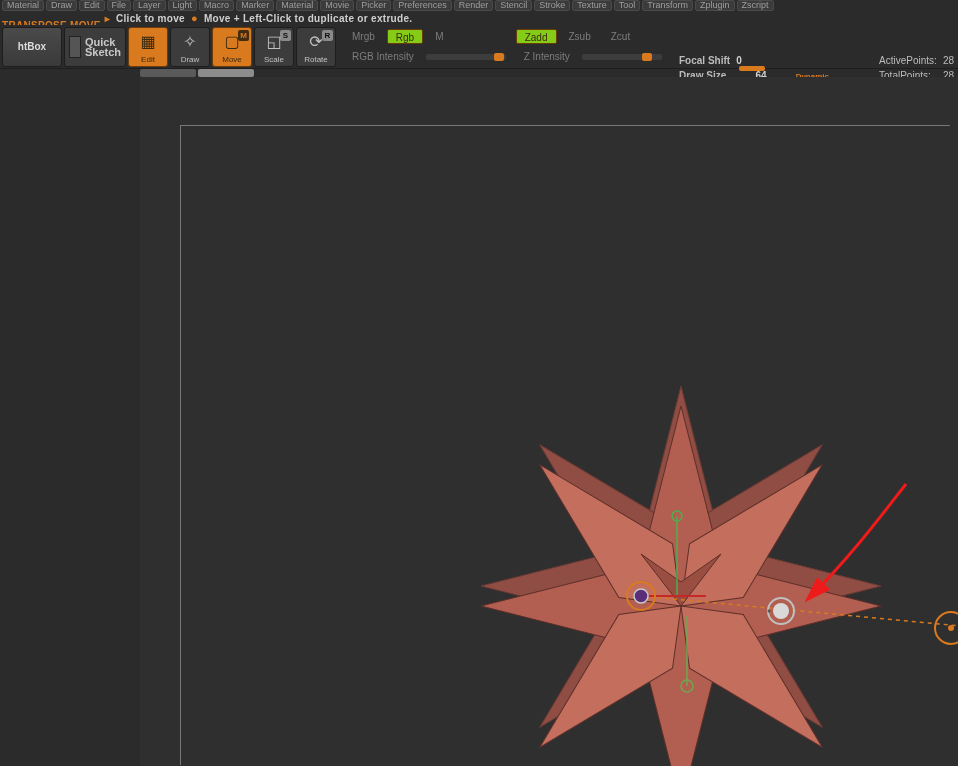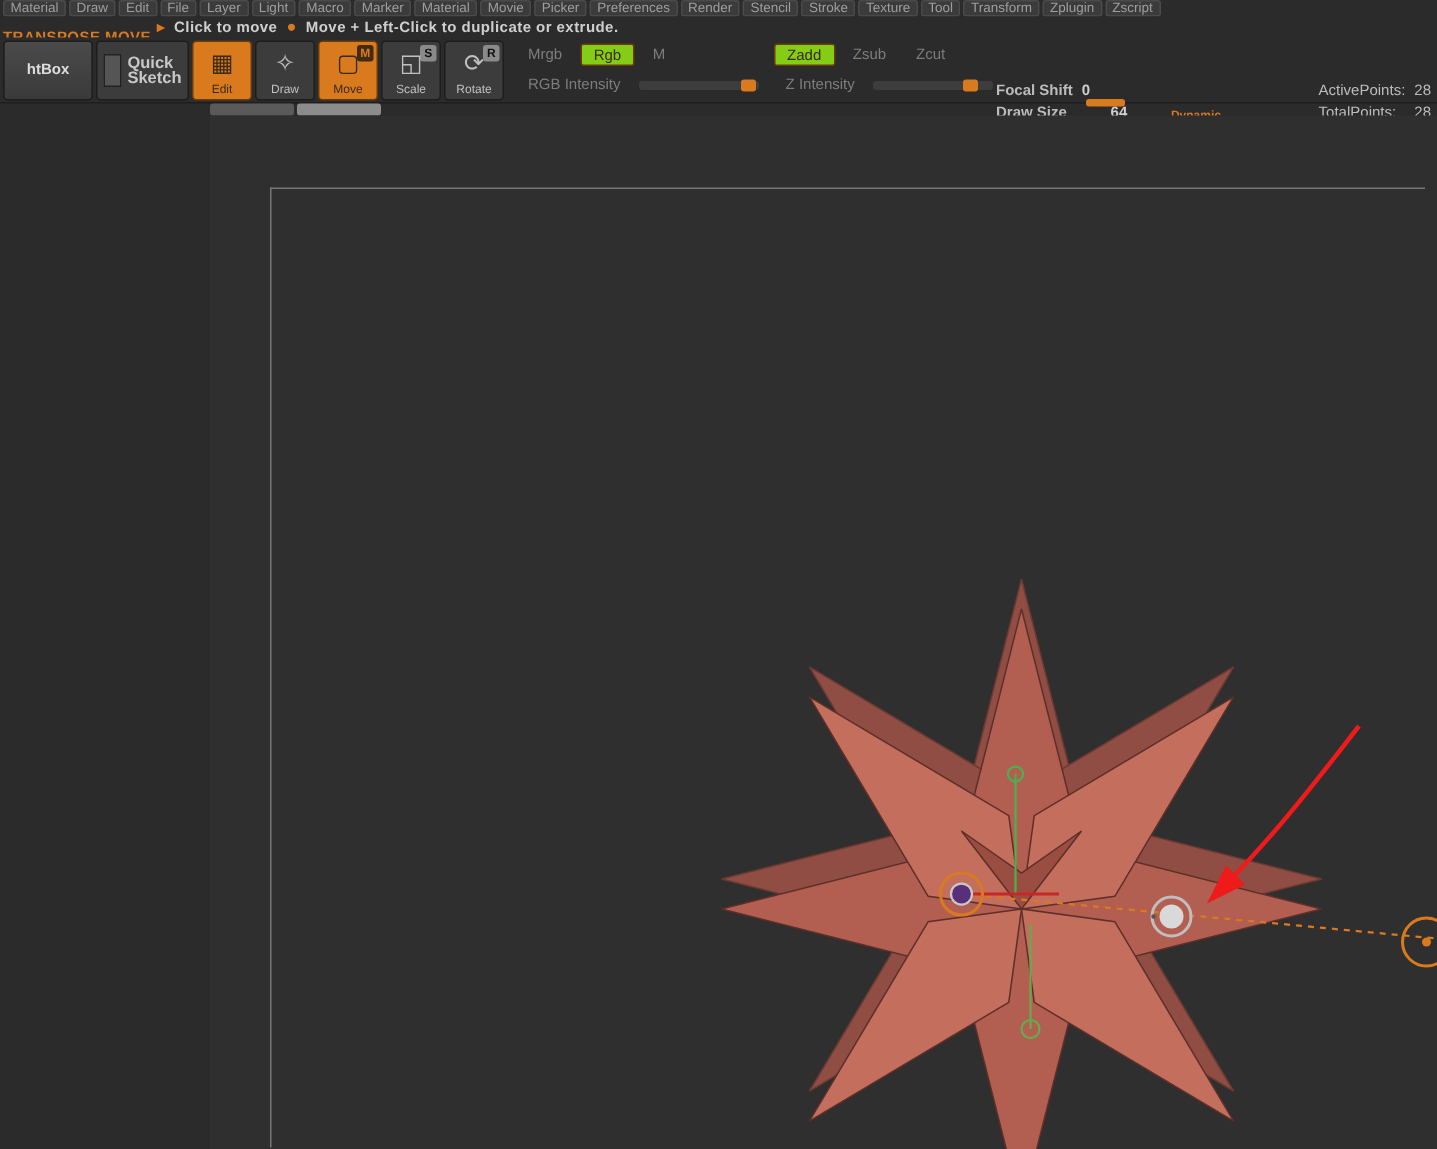--- a/index.html
+++ b/index.html
@@ -345,21 +345,21 @@
     </div>
     <div class="mid-row">
       <span class="pill">Z Intensity</span>
       <div class="mini-slider">
         <div class="thumb" style="left:60px"></div>
       </div>
     </div>
   </div>
 
   <div class="readouts">
-    <div class="readouts-left" style="position:relative; width:150px;">
+    <div class="readouts-left" style="position:relative; width:150px;margin-left:15px;">
       <div>
         <span class="lab">Focal Shift</span>
         <span class="val">0</span>
         <span style="flex:1"></span>
       </div>
       <div>
         <span class="lab">Draw Size</span>
         <span class="val">64</span>
         <span class="dyn">Dynamic</span>
       </div>

